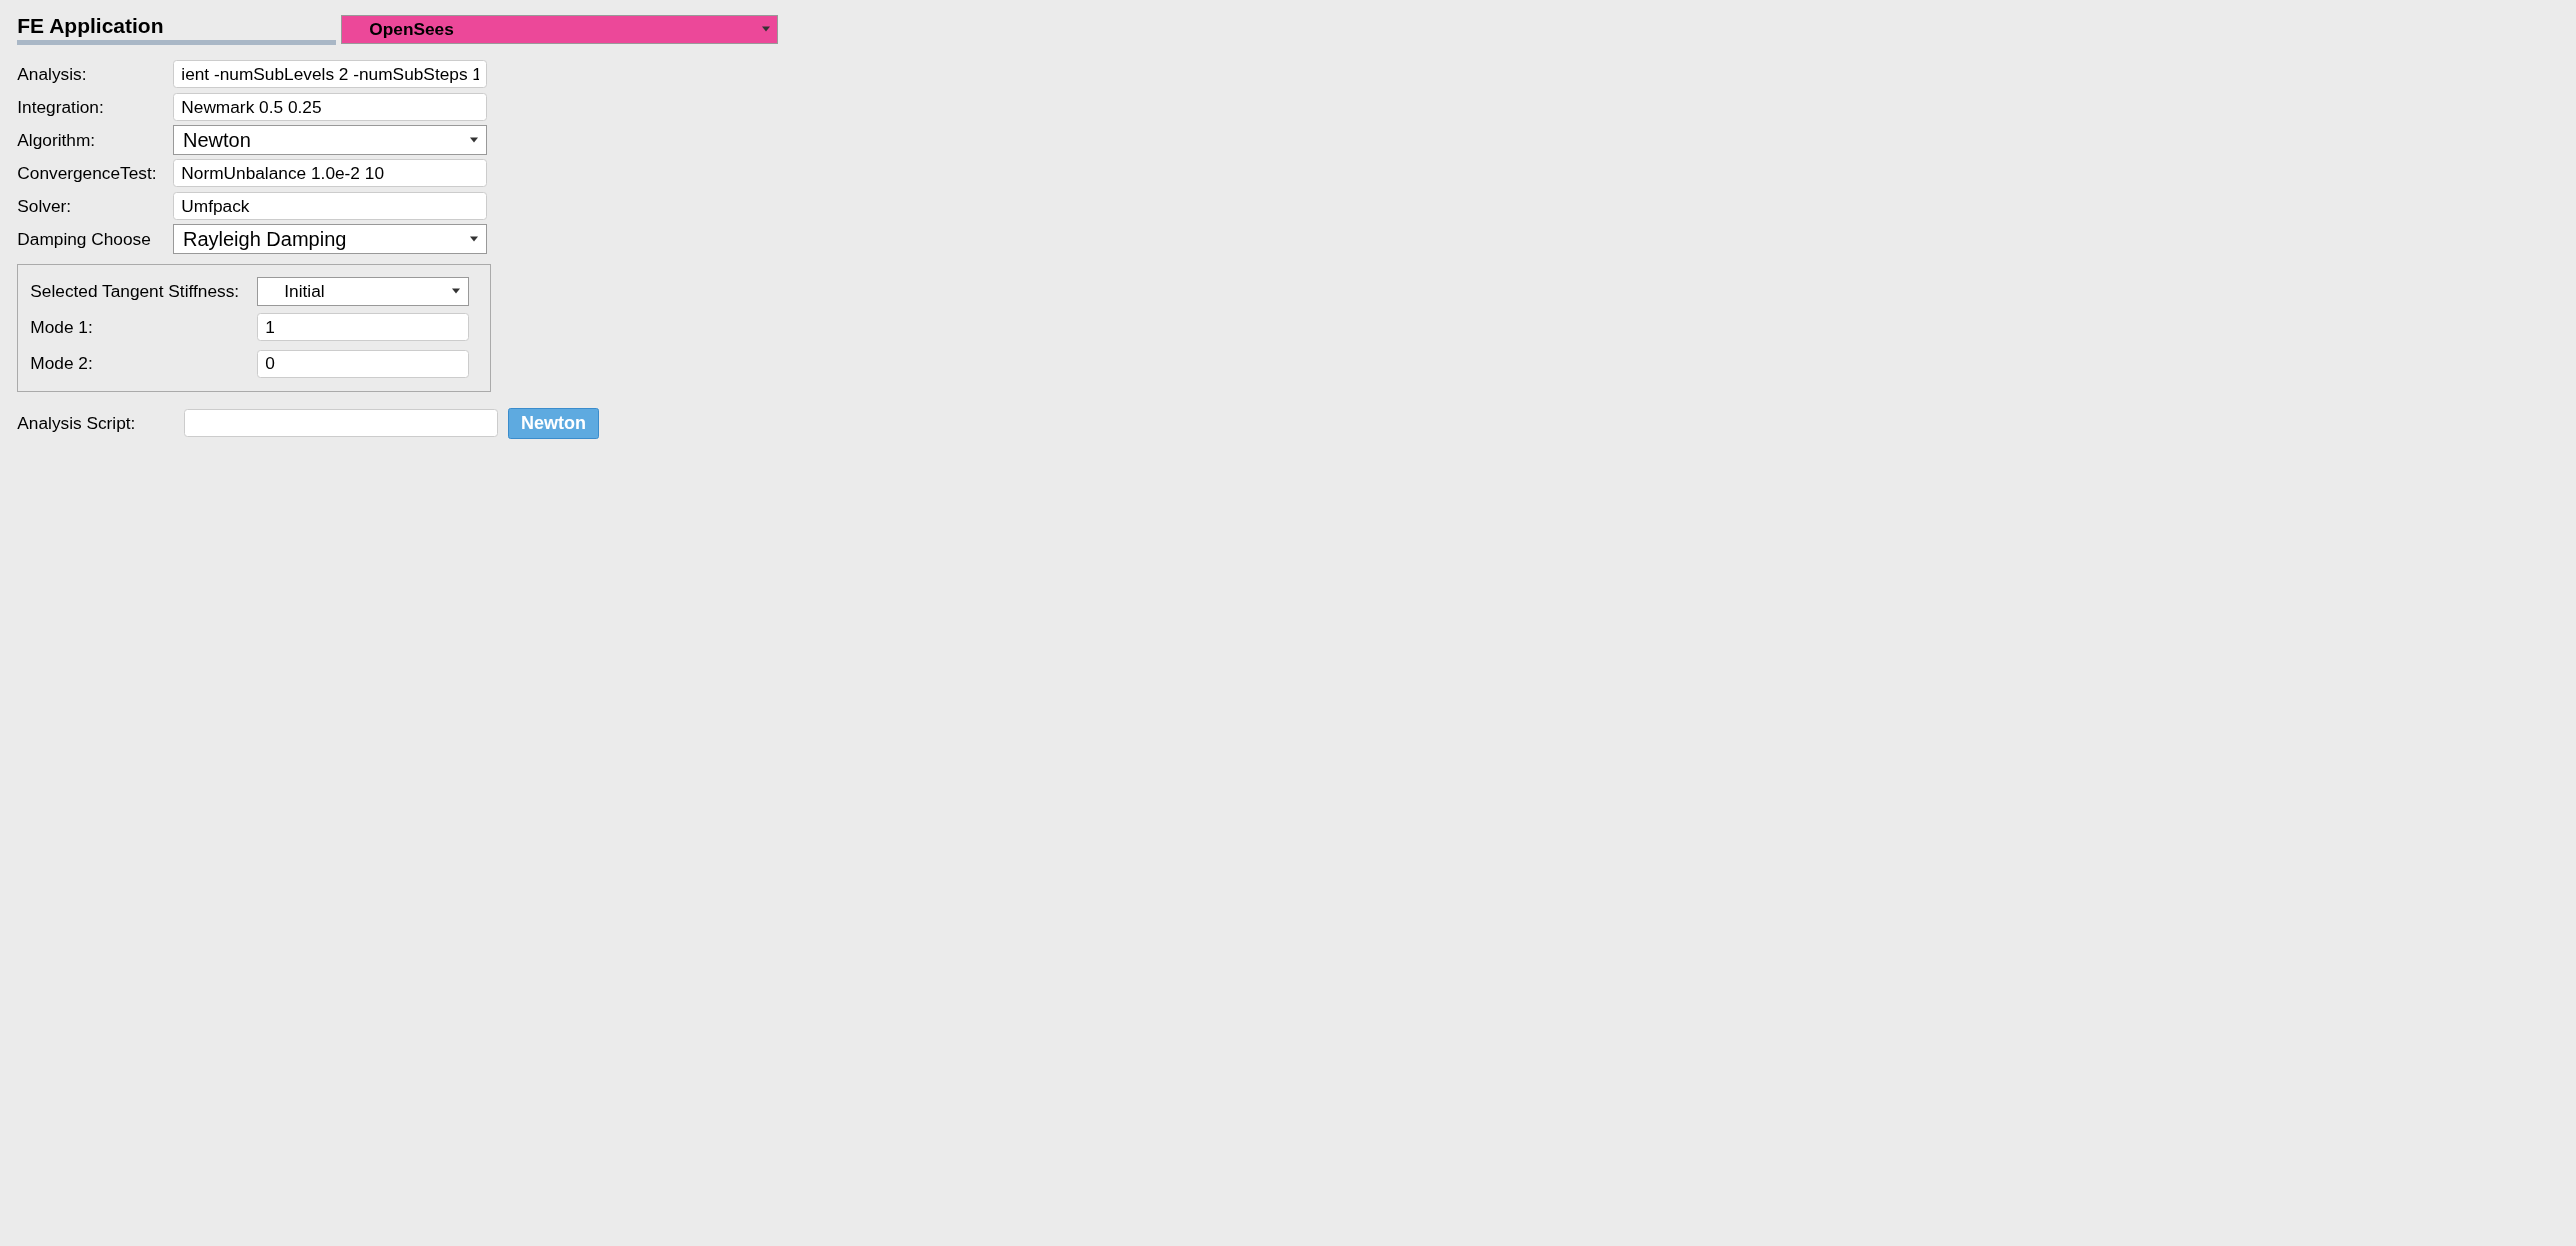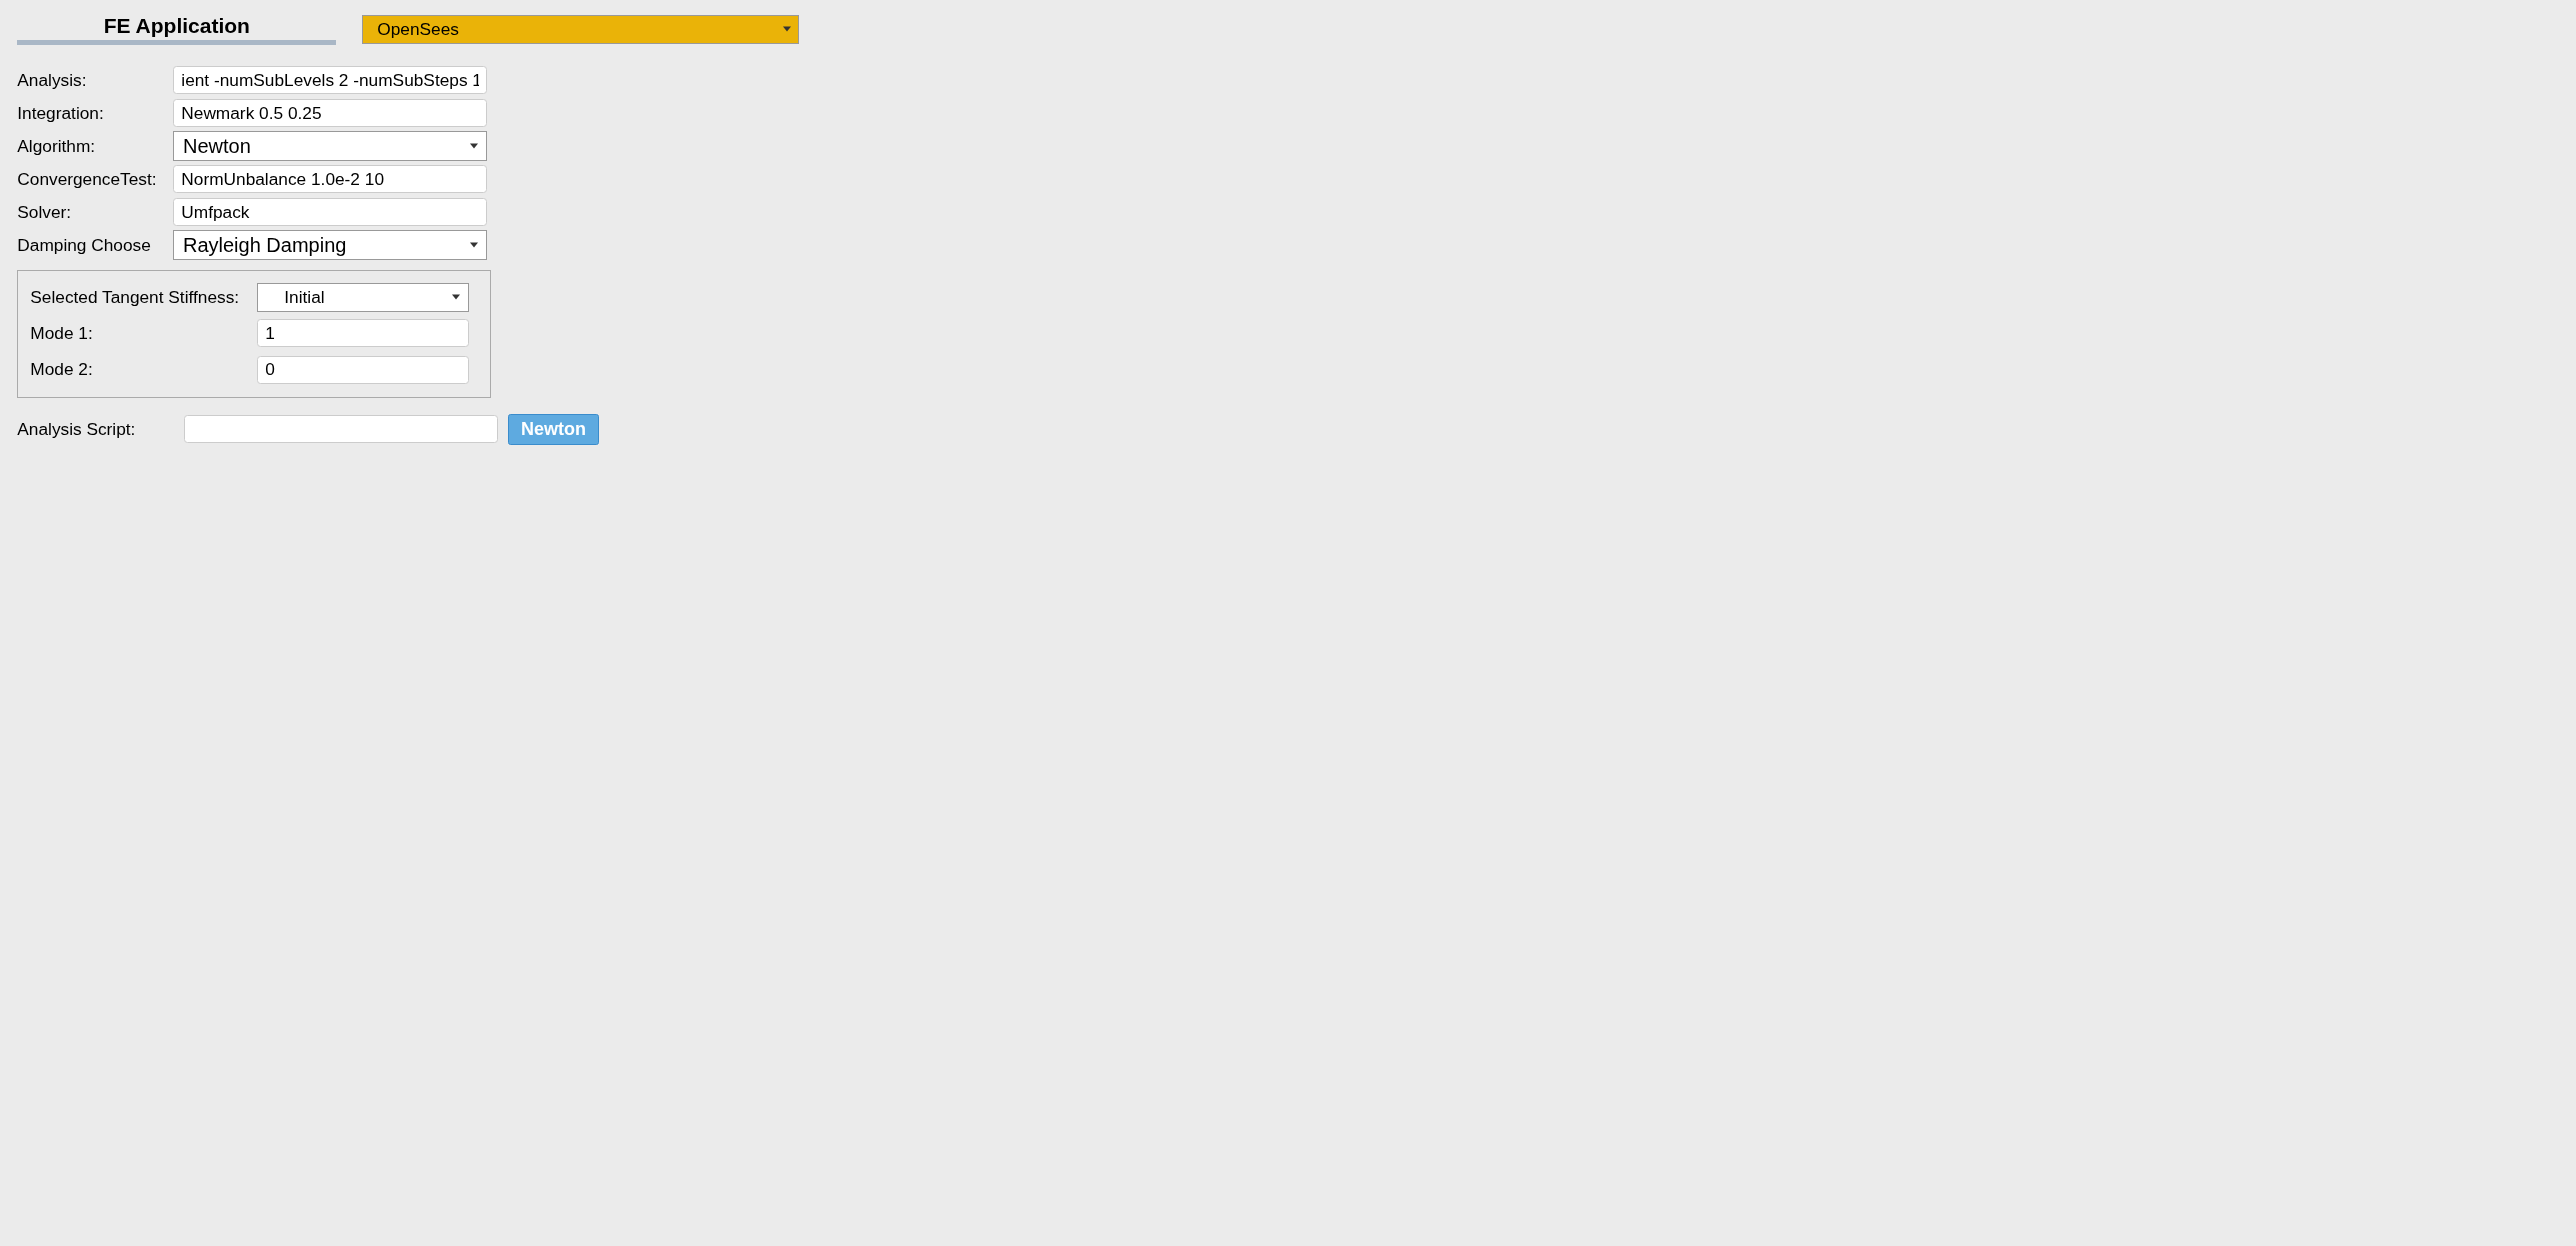--- a/index.html
+++ b/index.html
@@ -35,43 +35,43 @@
       background: #2a94a8;
     }
     
     .main {
       flex: 1;
       padding: 14px 17.3px;
     }
     .header-row {
       display: flex;
       align-items: center;
-      gap: 26px;
-      margin-bottom: 19px;
-      text-align: center;
+      gap: 5px;
+      margin-bottom: 13px;
     }
     .header-title-wrap {
       width: 319px;
       border-bottom: 5.2px solid #a9b7c6;
       padding-bottom: 1.7px;
     }
     .header-title {
       font-weight: 700;
       font-size: 21px;
     }
     .header-select {
       width: 437px;
       height: 29.5px;
       border: 0.9px solid #999;
-      background: #eab308;
+      background: #ec4899;
       position: relative;
       display: flex;
       align-items: center;
-      padding-left: 14px;
-      font-size: 17.3px;
+      padding-left: 27px;
+      font-size: 17.3px;
+      font-weight: bold;
     }
     .header-select .chev {
       position: absolute;
       right: 7px;
       top: 50%;
       transform: translateY(-50%);
       pointer-events: none;
     }
     
     .form {

